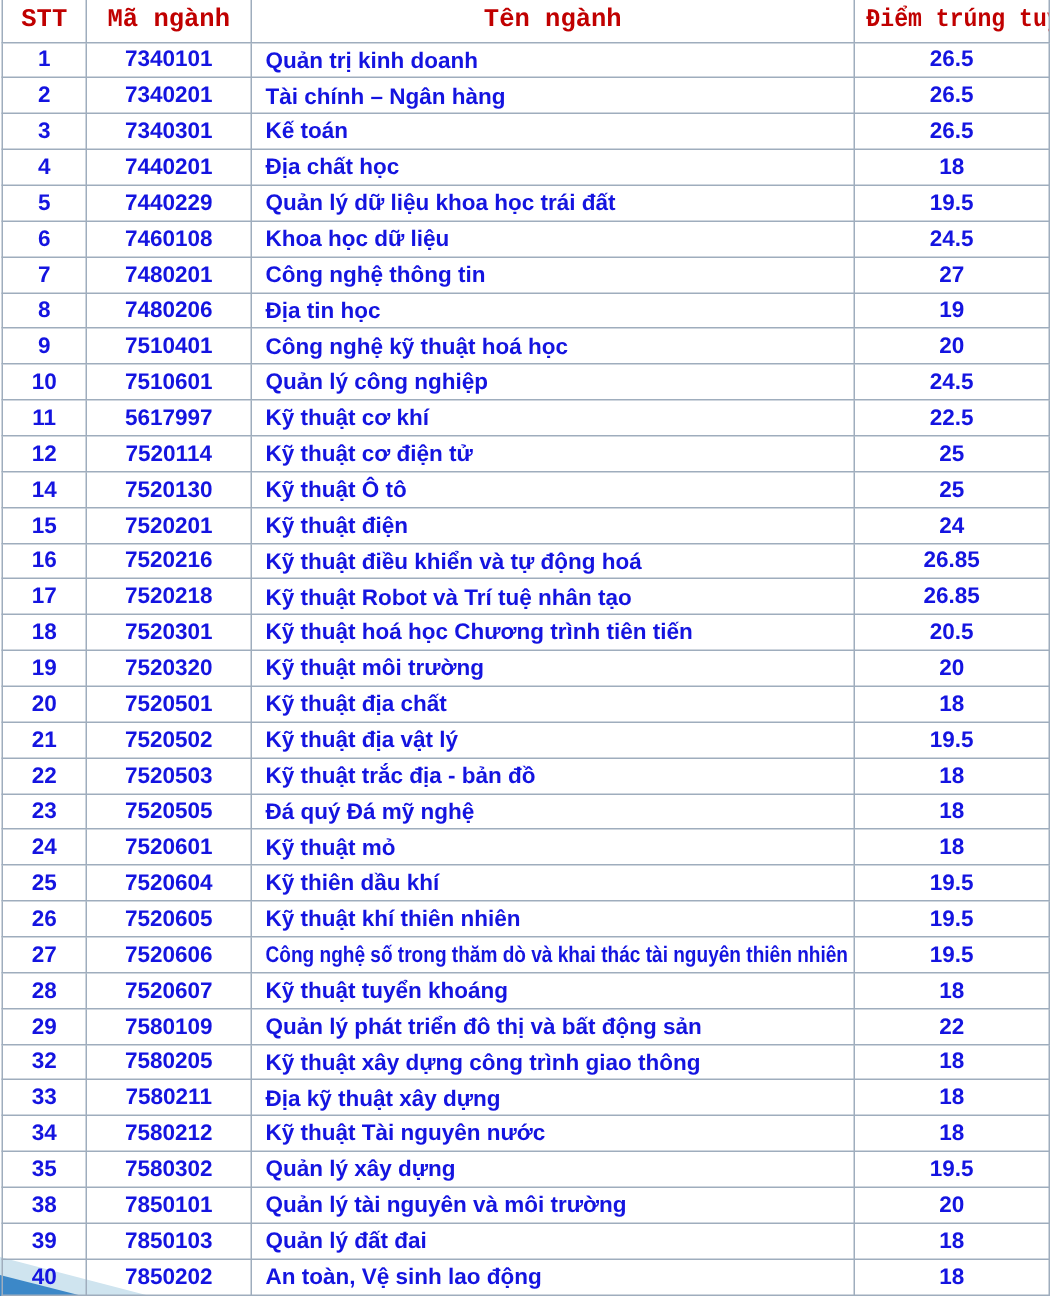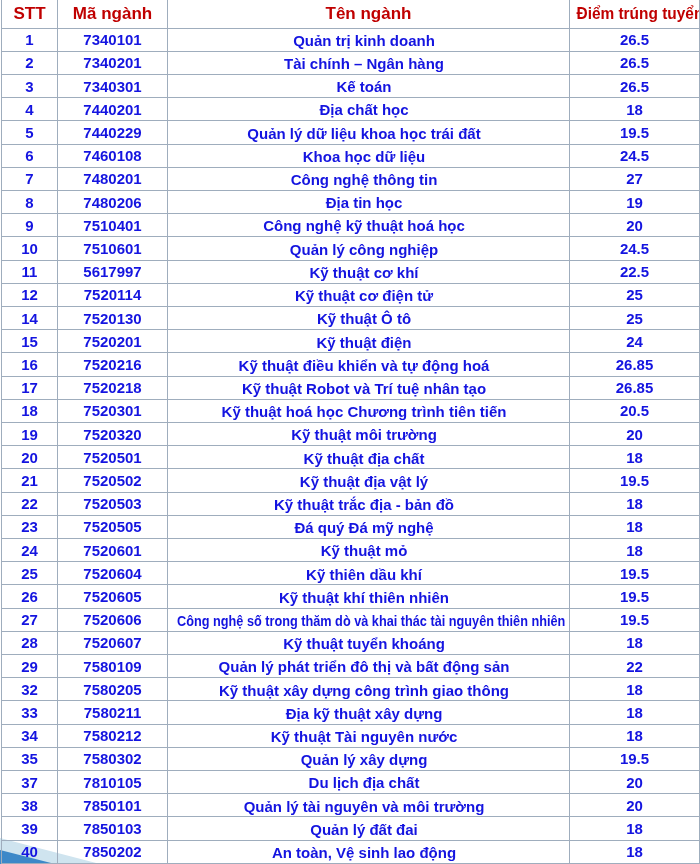--- a/index.html
+++ b/index.html
@@ -33,36 +33,36 @@
     margin-left: 1px;
   }
   th, td {
     border: 1px solid var(--border-color, #9fadbd);
     padding: 0;
     overflow: hidden;
     white-space: nowrap;
     background: transparent;
   }
   thead th { border-top: none; }
-  thead tr { height: 28px; }
+  thead tr { height: 28px; font-family: Liberation Mono, monospace; }
   tbody tr { height: 20.9px; }
   th {
     color: var(--header-color, #c00000);
     font-weight: bold;
     font-size: 17px;
     text-align: center;
   }
   td {
     color: var(--text-color, #1414e0);
     font-weight: bold;
     font-size: 15px;
     text-align: center;
   }
   td.name-cell {
-    text-align: center;
+    text-align: left;
     padding-left: 9px;
     padding-right: 18px;
   }
   .fit {
     display: inline-block;
     white-space: nowrap;
     transform-origin: 0 50%;
     vertical-align: middle;
   }
   th .fit { transform-origin: 50% 50%; }
@@ -386,28 +386,20 @@
   <tr>
     <td>35</td>
     <td>7580302</td>
     <td class="name-cell">
       <span class="fit">Quản lý xây dựng</span>
     </td>
     <td>19.5</td>
   </tr>
 
 
-  <tr>
-    <td>37</td>
-    <td>7810105</td>
-    <td class="name-cell">
-      <span class="fit">Du lịch địa chất</span>
-    </td>
-    <td>20</td>
-  </tr>
 
   <tr>
     <td>38</td>
     <td>7850101</td>
     <td class="name-cell">
       <span class="fit">Quản lý tài nguyên và môi trường</span>
     </td>
     <td>20</td>
   </tr>
 

